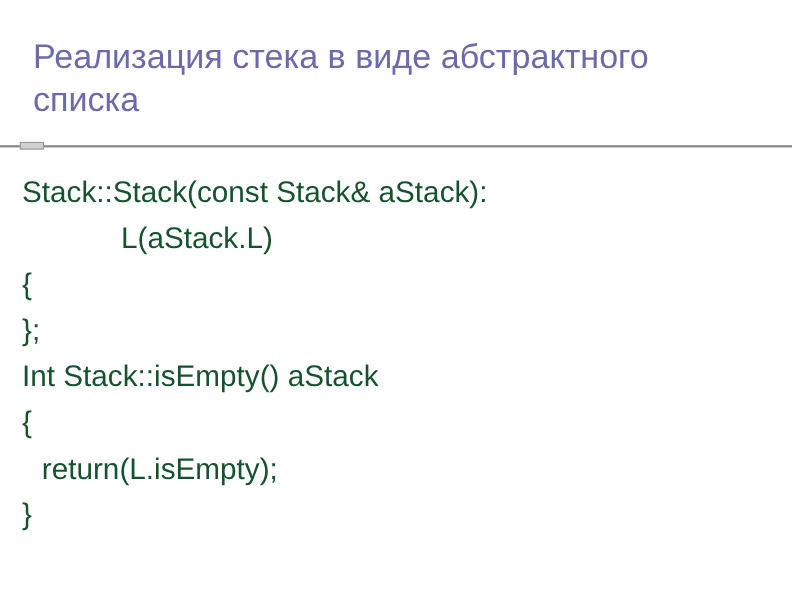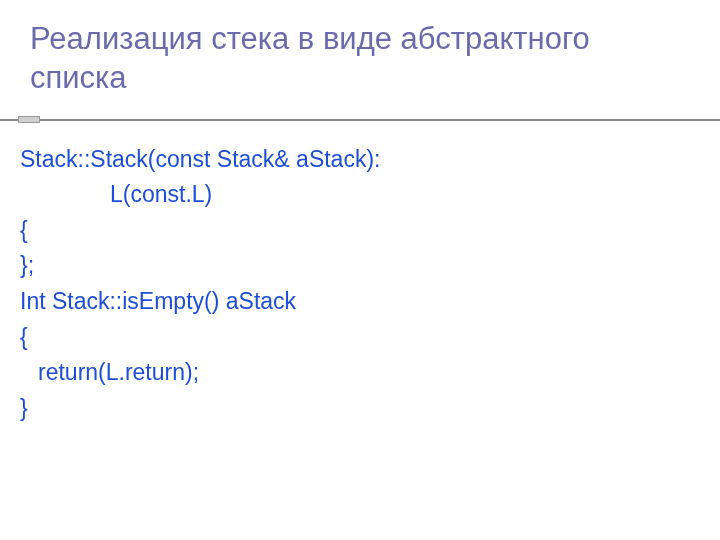--- a/index.html
+++ b/index.html
@@ -16,20 +16,21 @@
       overflow: hidden;
     }
     .title-area {
       padding: 20px 30px 10px 30px;
     }
     .title {
       font-size: 31px;
       color: #6a6aac;
       line-height: 1.25;
       font-weight: normal;
+      margin-top: 13px;
     }
     .divider-container {
       position: relative;
       height: 8px;
       margin-top: 8px;
     }
     .divider-line {
       position: absolute;
       left: 0;
       right: 0;
@@ -43,22 +44,22 @@
       top: 0;
       width: 22px;
       height: 7px;
       background: #d0d0d0;
       border: 1px solid #999999;
     }
     .content {
       padding: 18px 20px 0 20px;
     }
     .code-line {
-      font-size: 23px;
-      color: #1d4ed8;
+      font-size: 27px;
+      color: #14532d;
       line-height: 1.55;
       white-space: pre;
       font-family: Verdana, Geneva, sans-serif;
     }
     .indent {
       padding-left: 90px;
     }
     .small-indent {
       padding-left: 18px;
     }
@@ -70,21 +71,21 @@
   <h1 class="title">Реализация стека в виде абстрактного списка</h1>
 </div>
 
 <div class="divider-container">
   <div class="divider-line"></div>
   <div class="divider-box"></div>
 </div>
 
 <div class="content">
   <div class="code-line">Stack::Stack(const Stack&amp; aStack):</div>
-  <div class="code-line indent">L(const.L)</div>
+  <div class="code-line indent">L(aStack.L)</div>
   <div class="code-line">{</div>
   <div class="code-line">};</div>
   <div class="code-line"></div>
   <div class="code-line">Int Stack::isEmpty() aStack</div>
   <div class="code-line">{</div>
-  <div class="code-line small-indent">return(L.return);</div>
+  <div class="code-line small-indent">return(L.isEmpty);</div>
   <div class="code-line">}</div>
 </div>
 
 </body></html>

